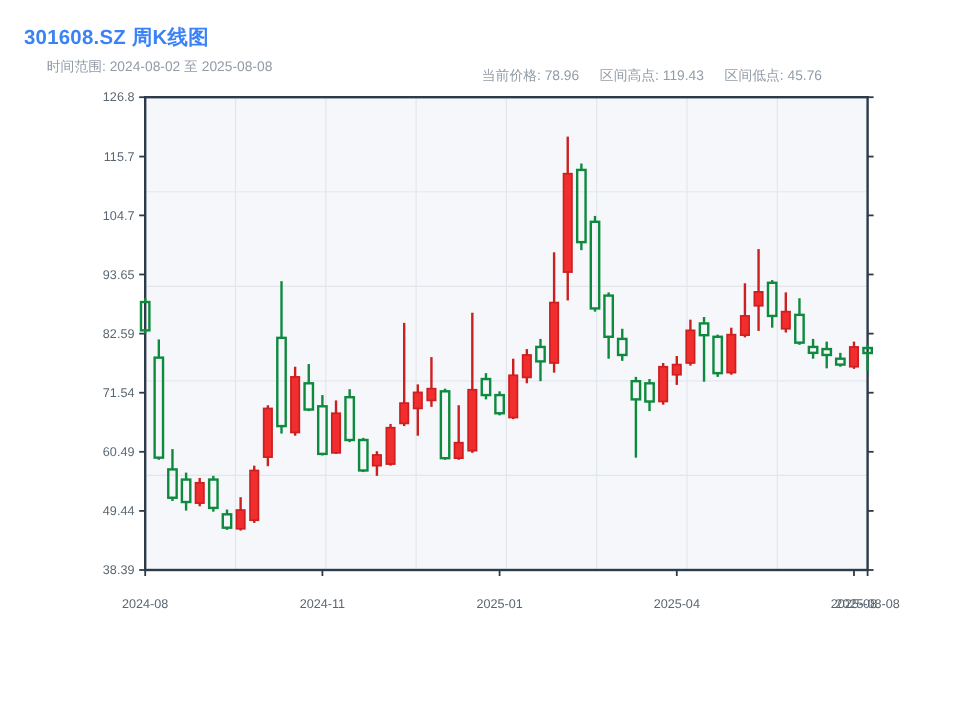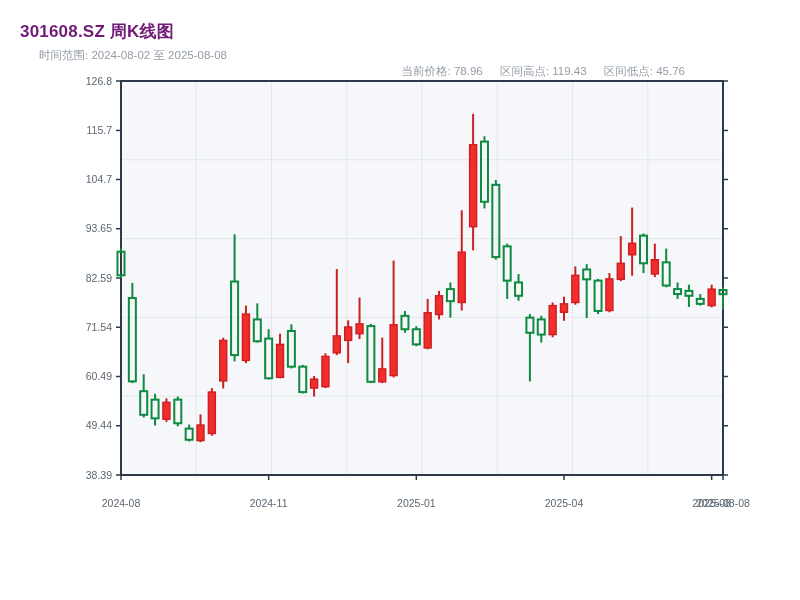--- a/index.html
+++ b/index.html
@@ -1,22 +1,22 @@
 <!DOCTYPE html>
 <html><head>
 <meta charset="utf-8">
 <style>
   html,body{margin:0;padding:0;background:#ffffff;}
   .screen{position:relative;width:800px;height:600px;background:#ffffff;overflow:hidden;
           font-family:"Liberation Sans","DejaVu Sans",sans-serif;}
   .page-title{position:absolute;left:20px;top:20px;font-size:17px;font-weight:700;
-              color:#701a75;letter-spacing:.2px;}
+              color:#3b82f6;letter-spacing:.2px;}
   .sub-row{position:absolute;left:20px;top:48px;width:760px;font-size:11.5px;color:#929ca7;}
   .time-range{position:absolute;left:0;top:0;margin-left:19px;}
-  .stats{position:absolute;right:95px;top:16px;white-space:nowrap;}
+  .stats{position:absolute;right:95px;top:8px;white-space:nowrap;}
   .stats span.pair{margin-left:14px;}
   .stats span.pair:first-child{margin-left:0;}
   svg{position:absolute;left:0;top:0;}
   text{font-family:"Liberation Sans","DejaVu Sans",sans-serif;}
 </style>
 </head>
 <body>
 
 <div class="screen">
   <div class="page-title">301608.SZ 周K线图</div>

